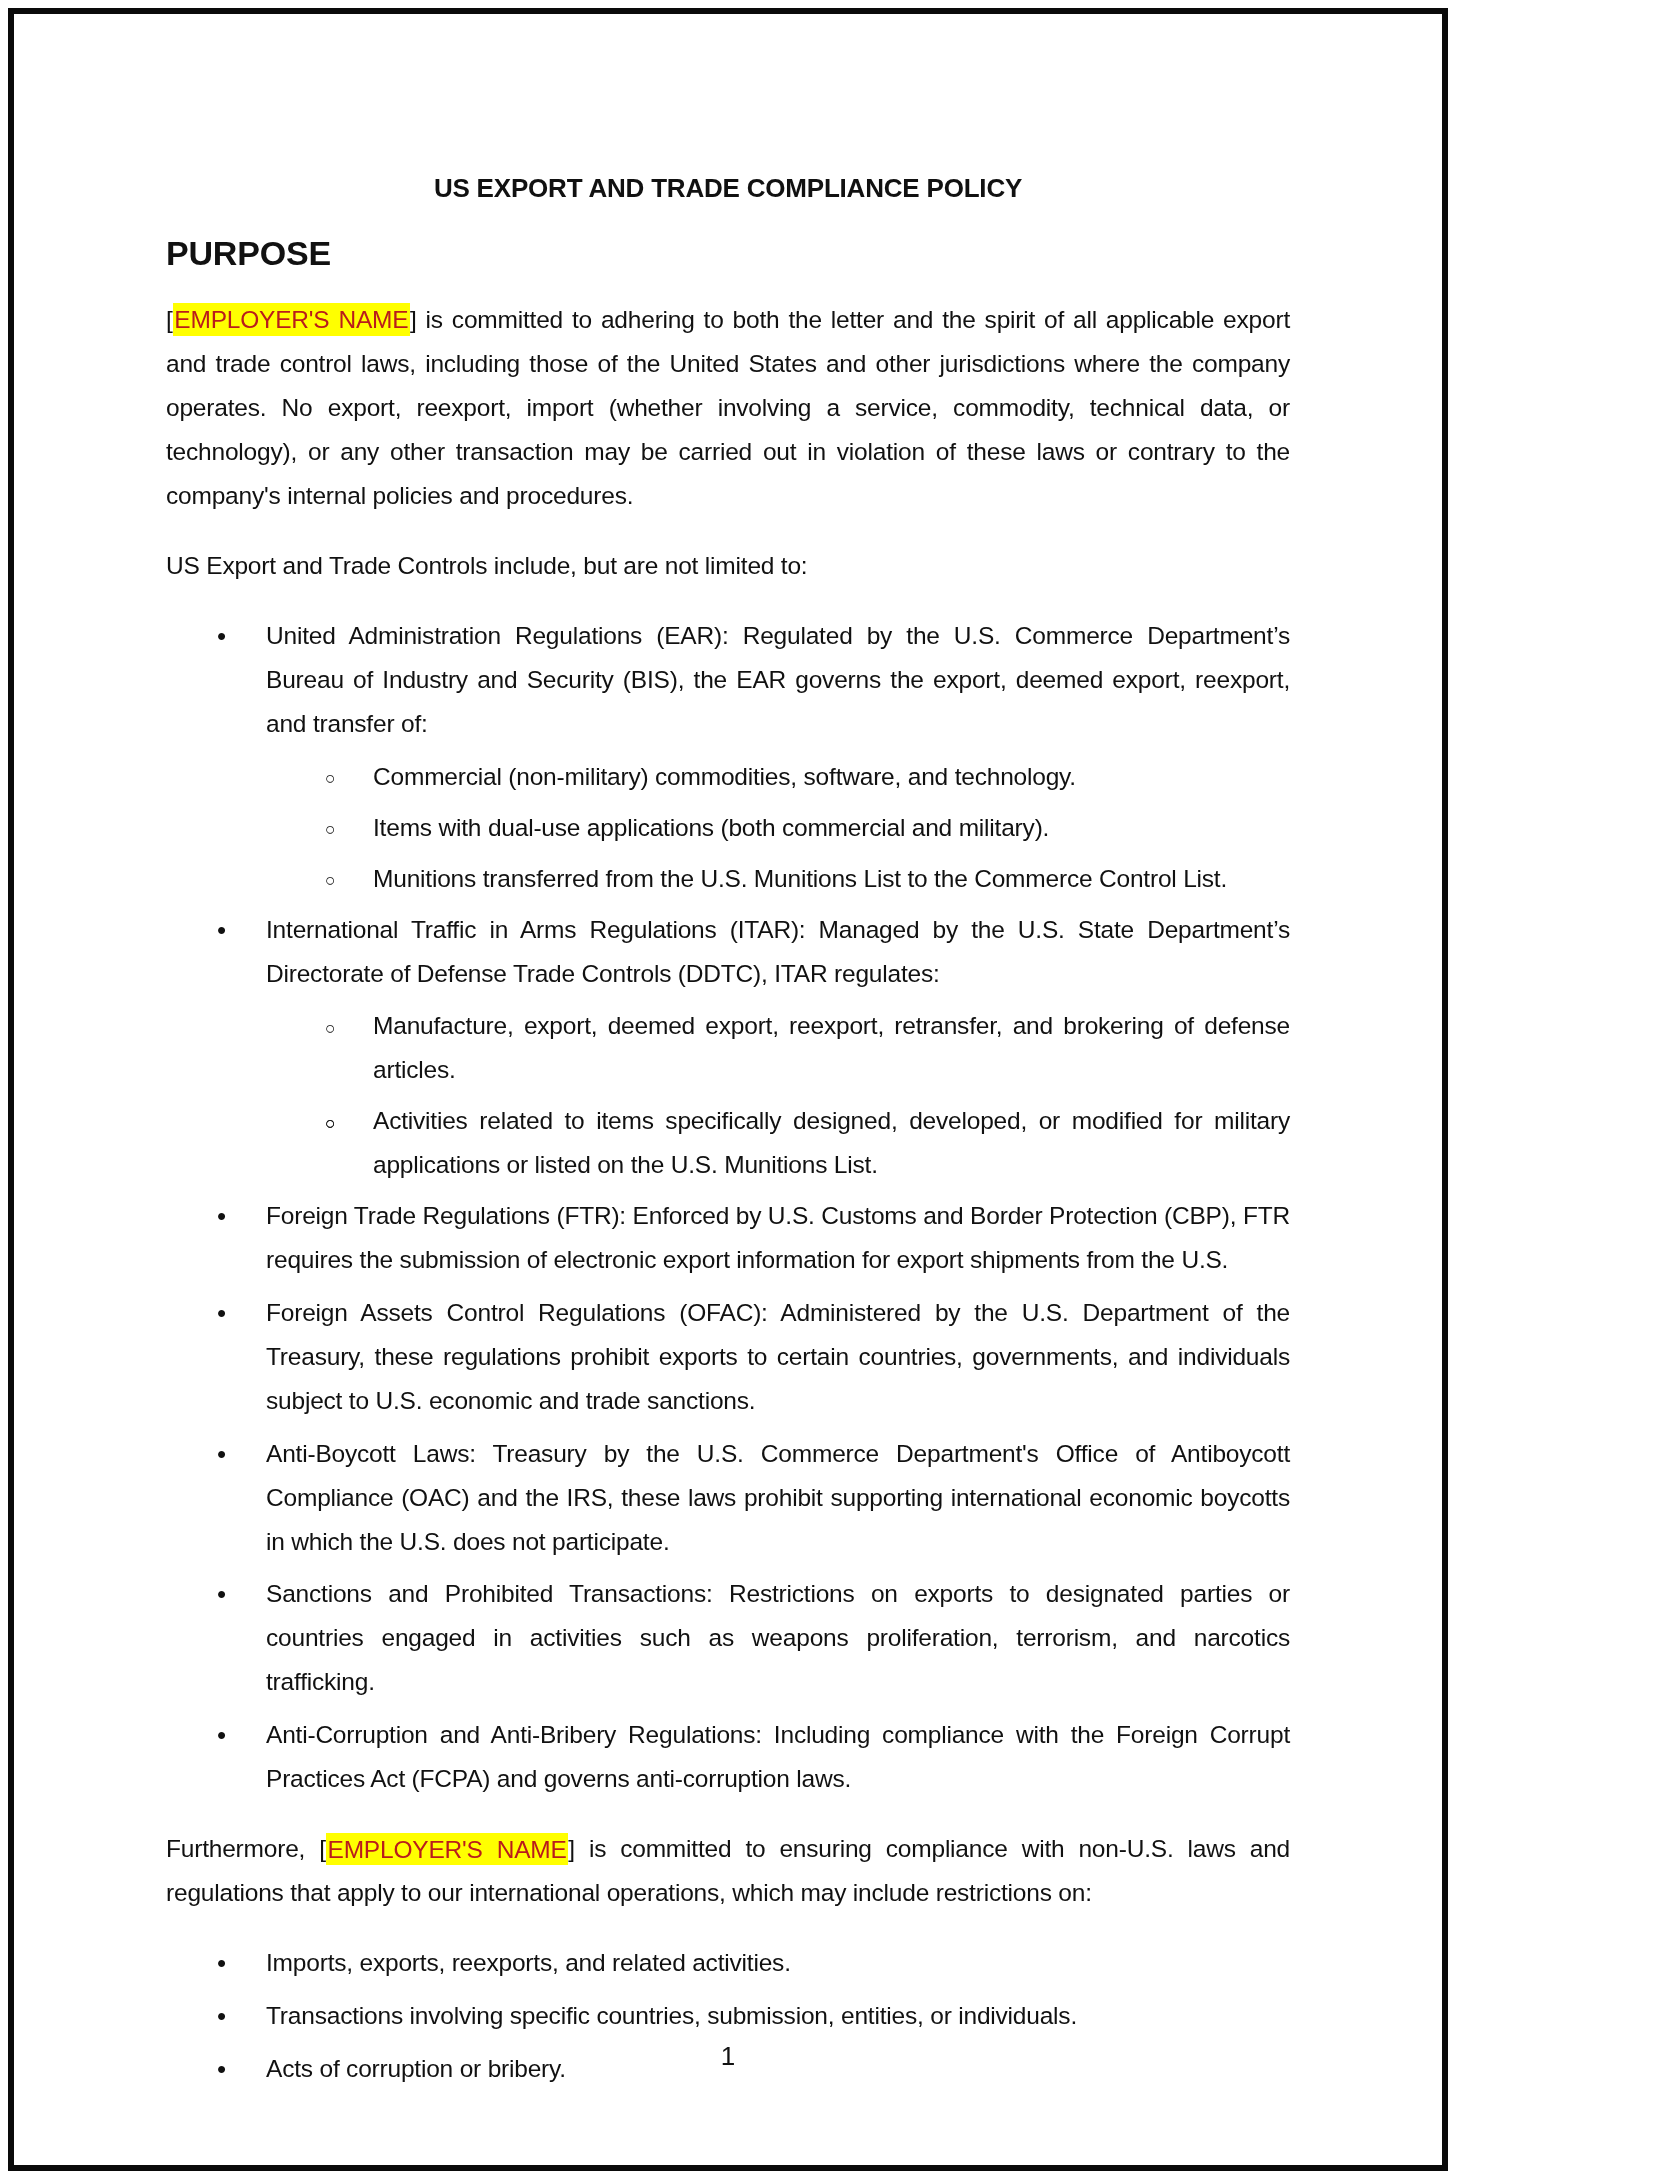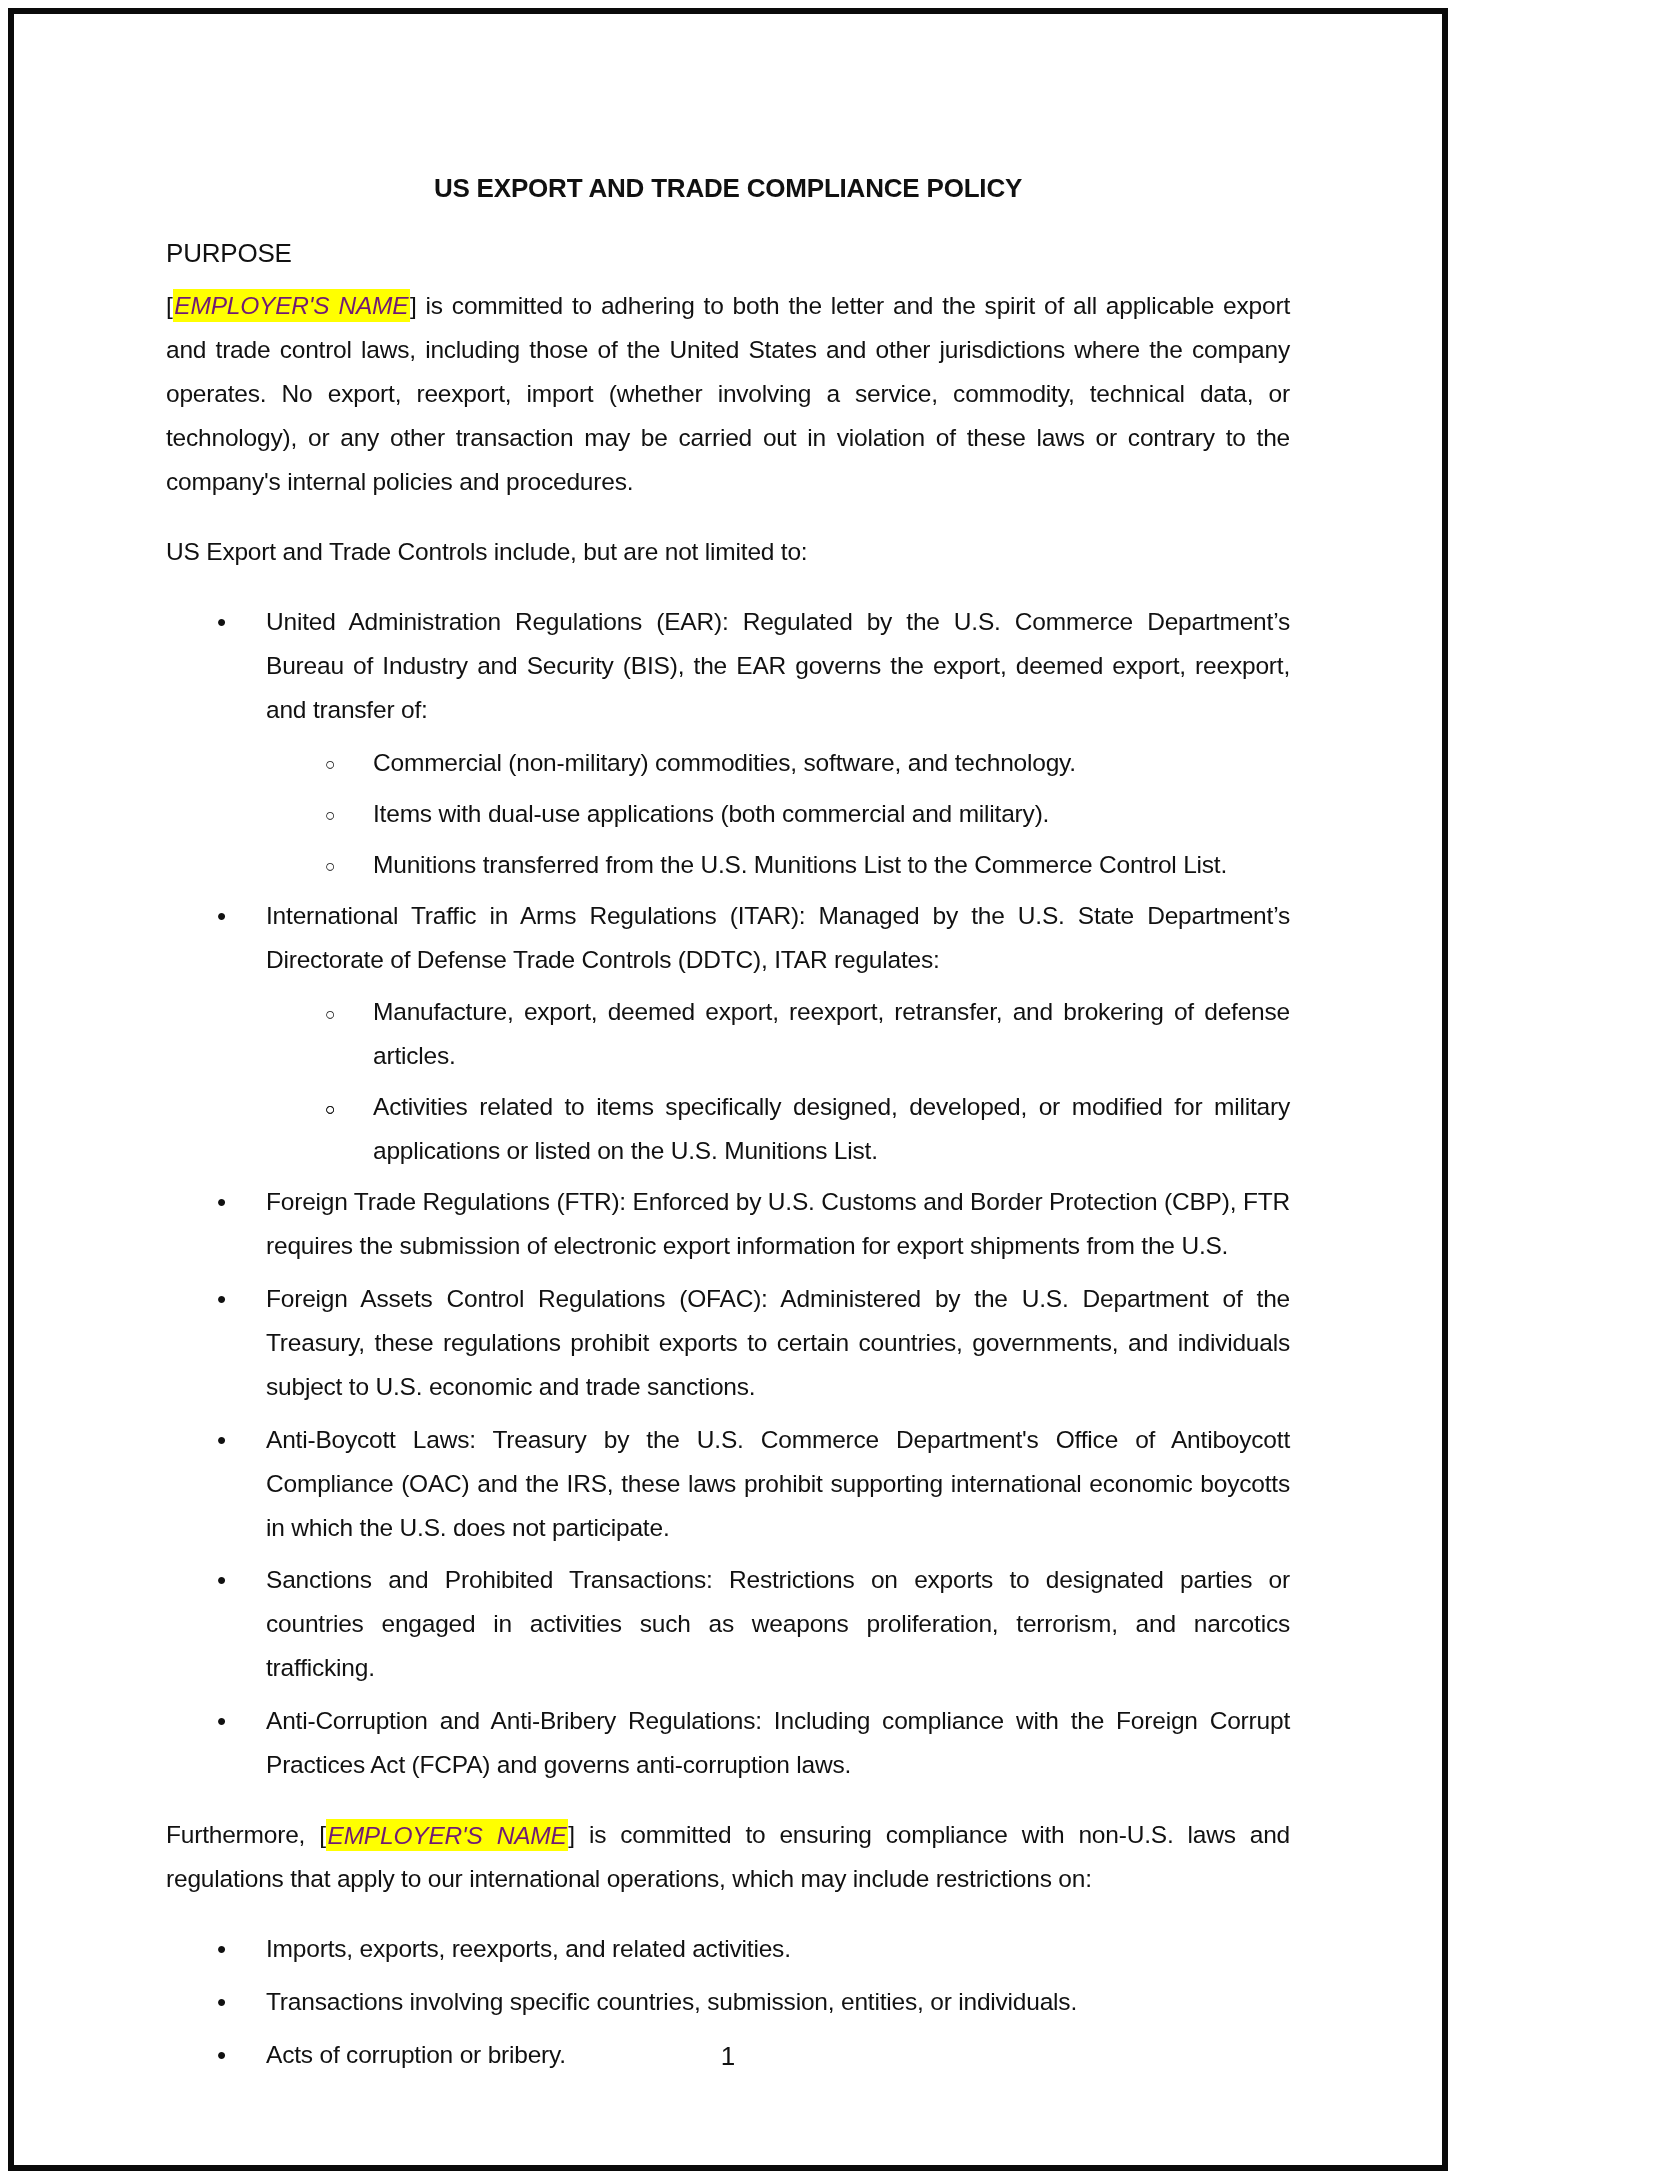--- a/index.html
+++ b/index.html
@@ -31,34 +31,33 @@
     letter-spacing: -0.2px;
   }
   .title {
     font-size: 26px;
     line-height: 44px;
     font-weight: bold;
     text-align: center;
     margin-bottom: 21px;
   }
   .heading {
-    font-size: 26px;
+    font-size: 34px;
     line-height: 44px;
-    font-weight: normal;
-    margin-bottom: 9px;
+    font-weight: bold;
+    margin-bottom: 23px;
   }
   .para {
     text-align: justify;
     margin-bottom: 26px;
   }
   .hl {
     background: #ffff00;
-    color: #701a75;
+    color: #b91c1c;
     padding: 2.6px 1.7px;
-    font-style: italic;
   }
   .list { margin-bottom: 26px; }
   .li1 {
     position: relative;
     padding-left: 100px;
     text-align: justify;
     margin-bottom: 8.7px;
   }
   .li1 > .b1 {
     position: absolute;

